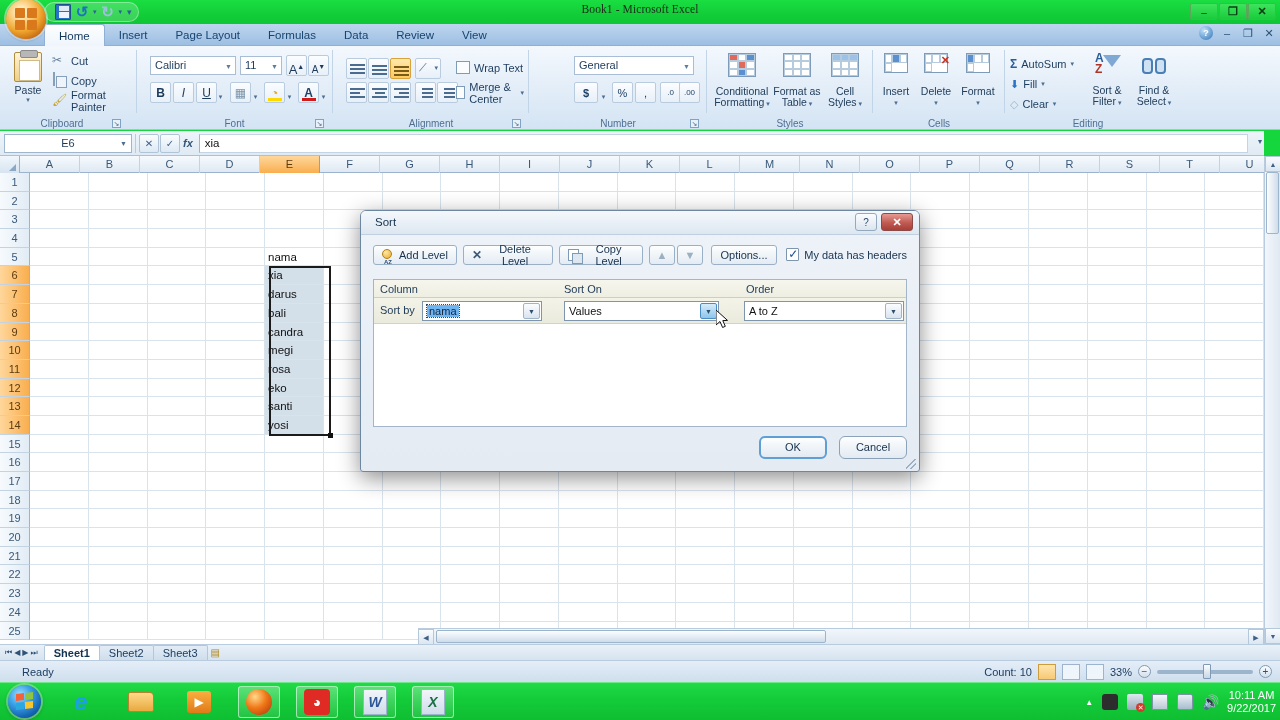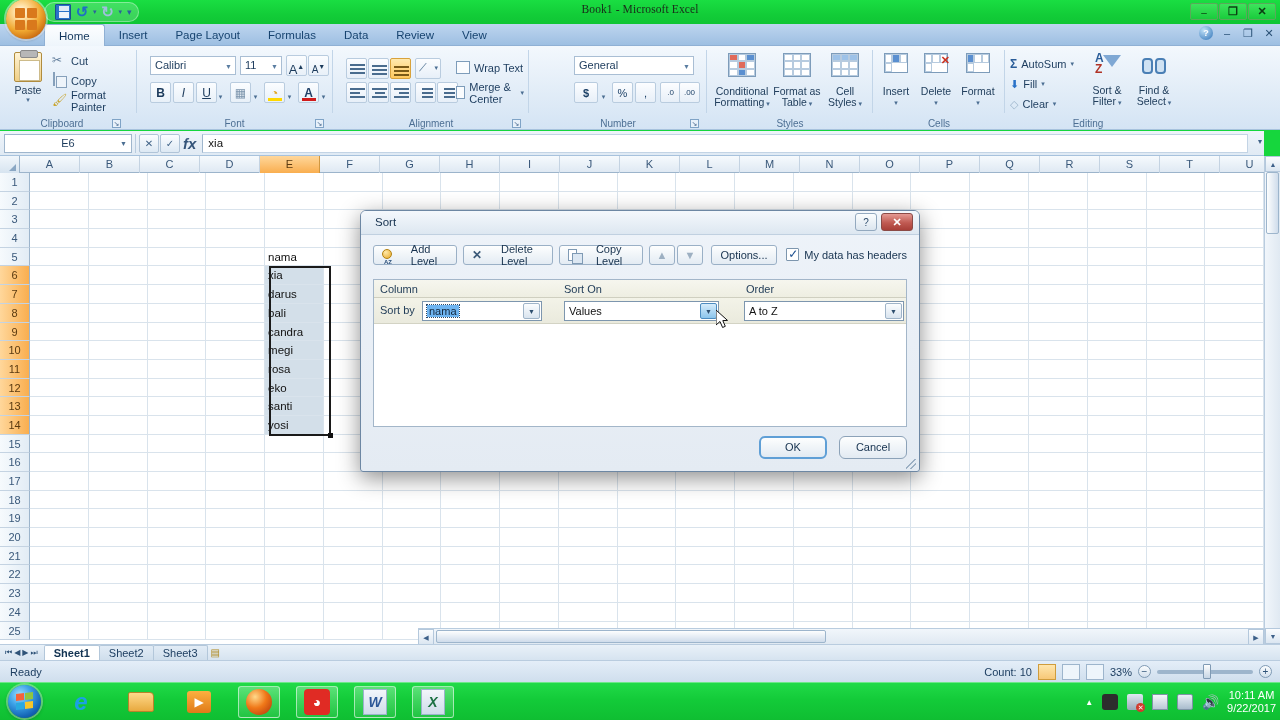--- a/index.html
+++ b/index.html
@@ -206,21 +206,21 @@
     border:1px solid #9fb6cd; font-size:11px; color:#1b3a5b;
     display:flex; align-items:center; justify-content:center; position:relative;
   }
   .namebox .caret { position:absolute; right:4px; top:5px; font-size:7px; color:#4b6e92; }
   .fx-sep { width:1px; height:19px; background:#b9ccdf; margin:0 3px; }
   .fbar-btn {
     width:20px;height:19px;border:1px solid #b0c4d8;border-radius:2px;
     background:linear-gradient(180deg,#fbfdff,#dde9f4); margin-right:1px;
     font-size:10px;color:#3f6287;text-align:center;line-height:18px;
   }
-  .fx-label { font-style:italic; font-weight:bold; font-size:15px; color:#35557a; margin:0 6px 0 2px; }
+  .fx-label { font-style:italic; font-weight:bold; font-size:11px; color:#35557a; margin:0 6px 0 2px; }
   .formula-input {
     flex:1; height:19px; background:#fff; border:1px solid #c3d4e5;
     border-left:1px solid #9fb6cd; font-size:11.5px; color:#111;
     display:flex; align-items:center; padding-left:5px; margin-right:16px;
   }
   .fbar-expand {
     position:absolute; right:2px; top:6px; font-size:8px; color:#3f6287;
   }
 
   
@@ -298,21 +298,21 @@
     border:1px solid #b3c7da; border-bottom:none; border-radius:2px 2px 0 0;
     background:linear-gradient(180deg,#e2ecf6,#cfdeec); margin-right:-1px;
   }
   .stab.active { background:#fff; font-weight:bold; color:#123352; }
   .newsheet { margin-left:4px; font-size:10px; color:#b08a20; }
 
   
   .statusbar {
     position:absolute; left:0; bottom:0; width:1280px; height:22px;
     background:linear-gradient(180deg,#e4eef8,#cfdeed); border-top:1px solid #b9ccdf;
-    display:flex; align-items:center; font-size:11px; color:#1d3e61;
+    display:flex; align-items:center; font-size:11px; color:#1d3e61;padding-left:12px;
   }
   .status-left { margin-left:10px; }
   .status-right { position:absolute; right:8px; display:flex; align-items:center; gap:6px; }
   .viewbtn { width:18px;height:16px;border:1px solid #9db5cc; background:#eef5fb; position:relative;}
   .viewbtn.on { background:linear-gradient(180deg,#ffe6ad,#f7c877); border-color:#cf9c3c;}
   .zoomslider { width:96px; height:4px; background:#9db5cc; position:relative; border-radius:2px;}
   .zoomthumb { position:absolute; left:46px; top:-6px; width:8px;height:15px;
     background:linear-gradient(180deg,#fdfdfd,#c7d6e5); border:1px solid #7f9ab4; border-radius:1px;}
   .zcirc { width:13px;height:13px;border-radius:50%;border:1px solid #7f9ab4;
     background:linear-gradient(180deg,#fbfdfe,#d2dfec); font-size:10px;line-height:11px;text-align:center;color:#2f5378;}
@@ -340,21 +340,21 @@
     position:absolute; right:6px; top:2px; width:32px;height:18px;
     border:1px solid #8b4a46; border-radius:3px;
     background:linear-gradient(180deg,#e59a93,#c05a52 55%,#a83f38);
     font-size:11px; color:#fff; font-weight:bold; text-align:center; line-height:17px;
   }
   .dlg-toolbar { position:absolute; left:12px; top:34px; right:12px; height:26px; }
   .lvlbtn {
     position:absolute; height:20px; border:1px solid #9ab0c6; border-radius:3px;
     background:linear-gradient(180deg,#fdfefe,#e3ebf3);
     font-size:11px; color:#17324e; display:flex; align-items:center;
-    gap:19px; padding:0 8px;
+    gap:4px; padding:0 8px;text-align:center;
   }
   .lvlbtn.sm { width:26px; justify-content:center; padding:0; color:#9db0c2; }
   .addlvl-ico { width:13px;height:13px;position:relative;}
   .addlvl-ico::before{content:"";position:absolute;left:0;top:0;width:8px;height:8px;border-radius:50%;
     background:radial-gradient(circle at 35% 30%,#ffe9a8,#e8a92a);border:1px solid #b3810f;}
   .addlvl-ico::after{content:"AZ";position:absolute;left:2px;bottom:-3px;font-size:6px;color:#2a4f7a;font-weight:bold;}
   .x-ico { color:#3b5a79; font-size:12px; font-weight:bold; }
   .copy2-ico { width:12px;height:12px;background:#fff;border:1px solid #7f9ab4; position:relative;}
   .copy2-ico::after{content:"";position:absolute;left:3px;top:3px;width:9px;height:9px;background:#dce7f2;border:1px solid #7f9ab4;}
   .chk-wrap { position:absolute; right:0; top:3px; display:flex; align-items:center; gap:5px; font-size:11px; color:#16324f; }

